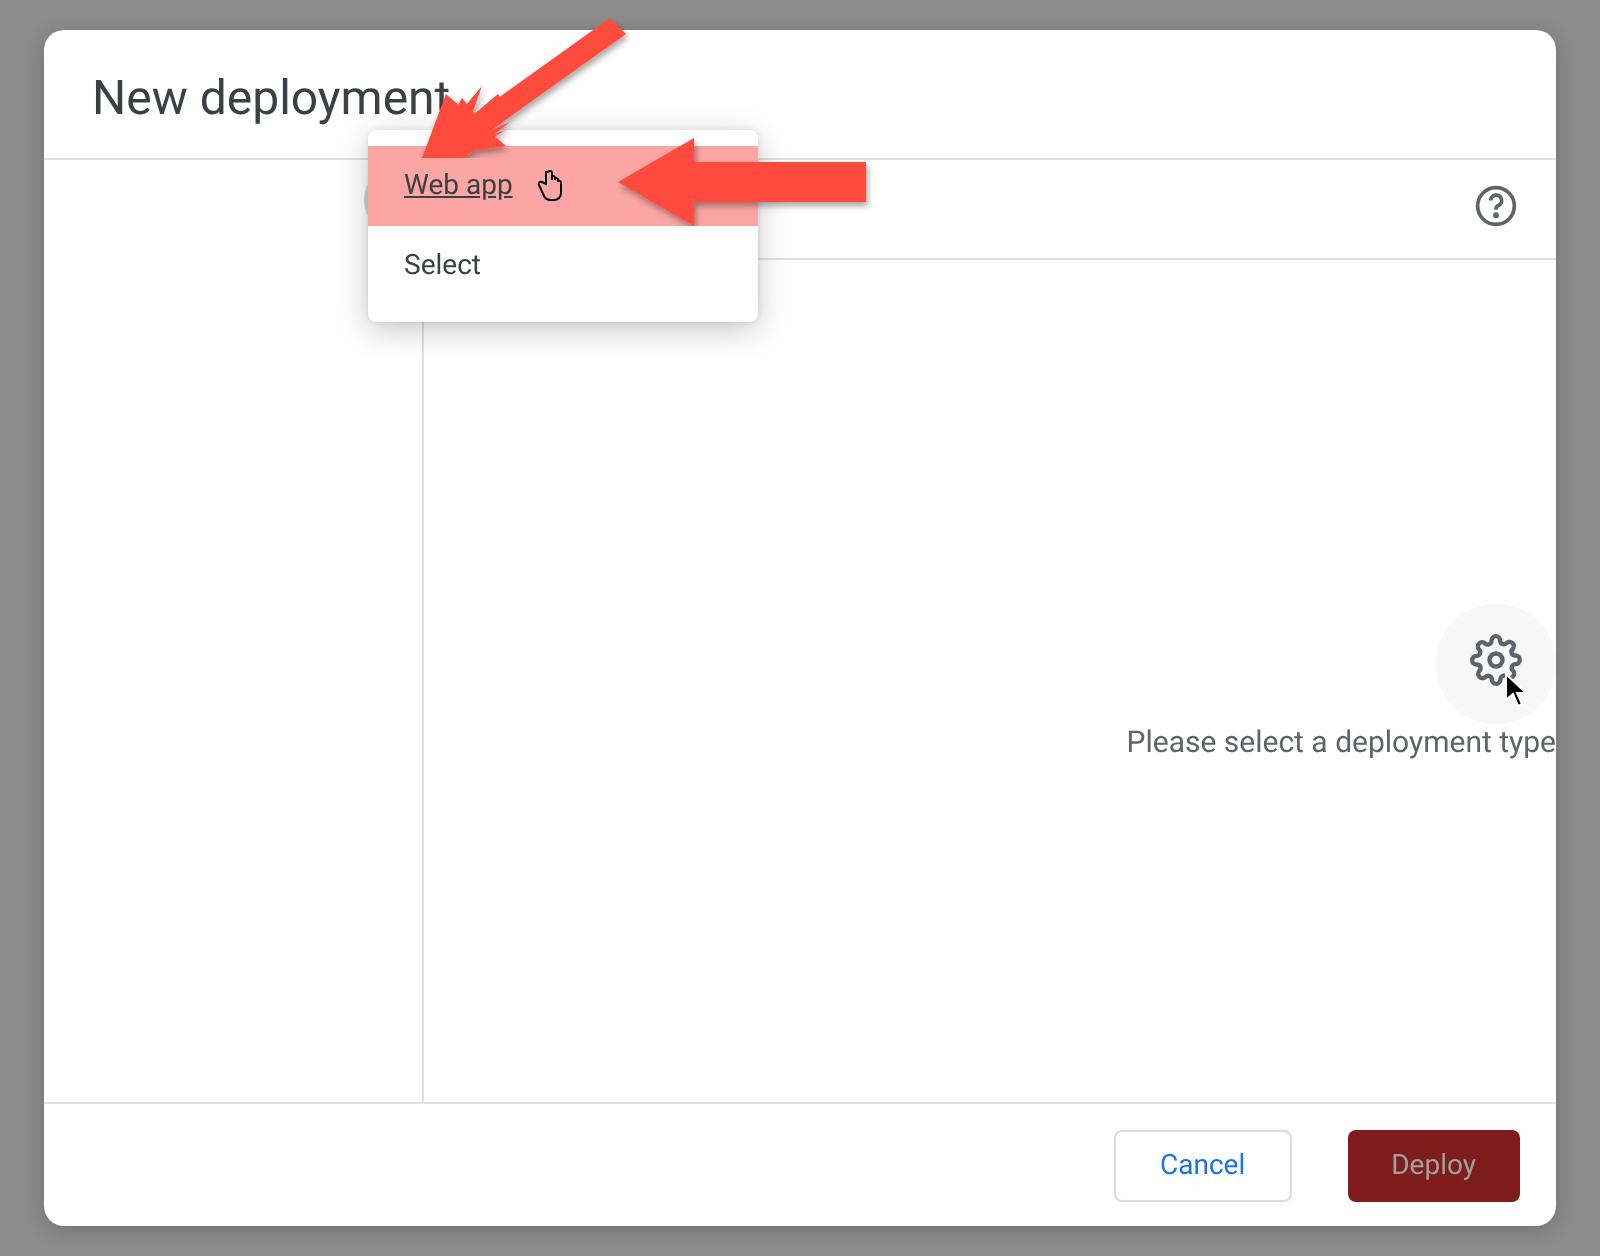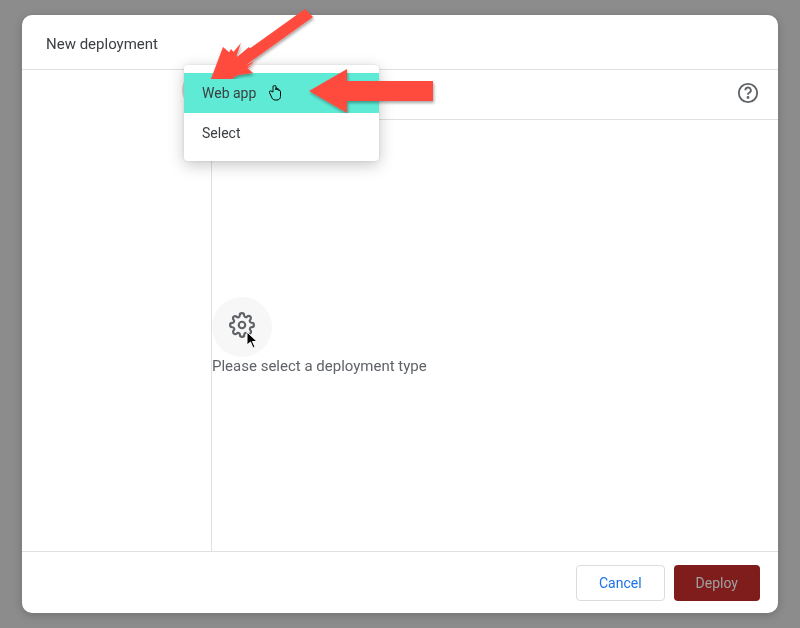--- a/index.html
+++ b/index.html
@@ -19,21 +19,21 @@
       height: 598px;
       border-radius: 10px;
       display: flex;
       flex-direction: column;
       overflow: visible;
       box-shadow: 0 2px 10px rgba(0,0,0,0.2);
       position: relative;
     }
     .dialog-header {
       padding: 20px 24px 16px 24px;
-      font-size: 15px;
+      font-size: 24px;
       color: #3c4043;
       border-bottom: 1px solid #e0e0e0;
     }
     .dialog-body {
       flex: 1;
       display: flex;
       min-height: 0;
     }
     .left-col {
       width: 190px;
@@ -85,21 +85,21 @@
       height: 24px;
       display: flex;
       align-items: center;
       justify-content: center;
       cursor: pointer;
     }
     .config-body {
       flex: 1;
       display: flex;
       flex-direction: column;
-      align-items: flex-start;
+      align-items: flex-end;
       justify-content: center;
     }
     .big-gear-circle {
       width: 60px;
       height: 60px;
       border-radius: 50%;
       background: #f7f7f7;
       display: flex;
       align-items: center;
       justify-content: center;
@@ -109,21 +109,21 @@
       color: #5f6368;
       font-size: 15px;
     }
     .dialog-footer {
       height: 62px;
       border-top: 1px solid #e0e0e0;
       display: flex;
       align-items: center;
       justify-content: flex-end;
       padding: 0 18px;
-      gap: 9px;
+      gap: 28px;
     }
     .btn {
       height: 36px;
       padding: 0 22px;
       border-radius: 4px;
       font-size: 14px;
       display: flex;
       align-items: center;
       cursor: pointer;
       border: none;
@@ -154,21 +154,22 @@
       height: 40px;
       display: flex;
       align-items: center;
       padding: 0 18px;
       font-size: 14px;
       color: #3c4043;
       cursor: pointer;
       position: relative;
     }
     .dropdown-item.hover {
-      background: #5eead4;
+      background: #fca5a5;
+      text-decoration: underline;
     }
     .arrow {
       position: absolute;
       z-index: 20;
     }
     .arrow svg { display: block; }
     .pointer-cursor {
       position: absolute;
       font-size: 13px;
       color: #000;

